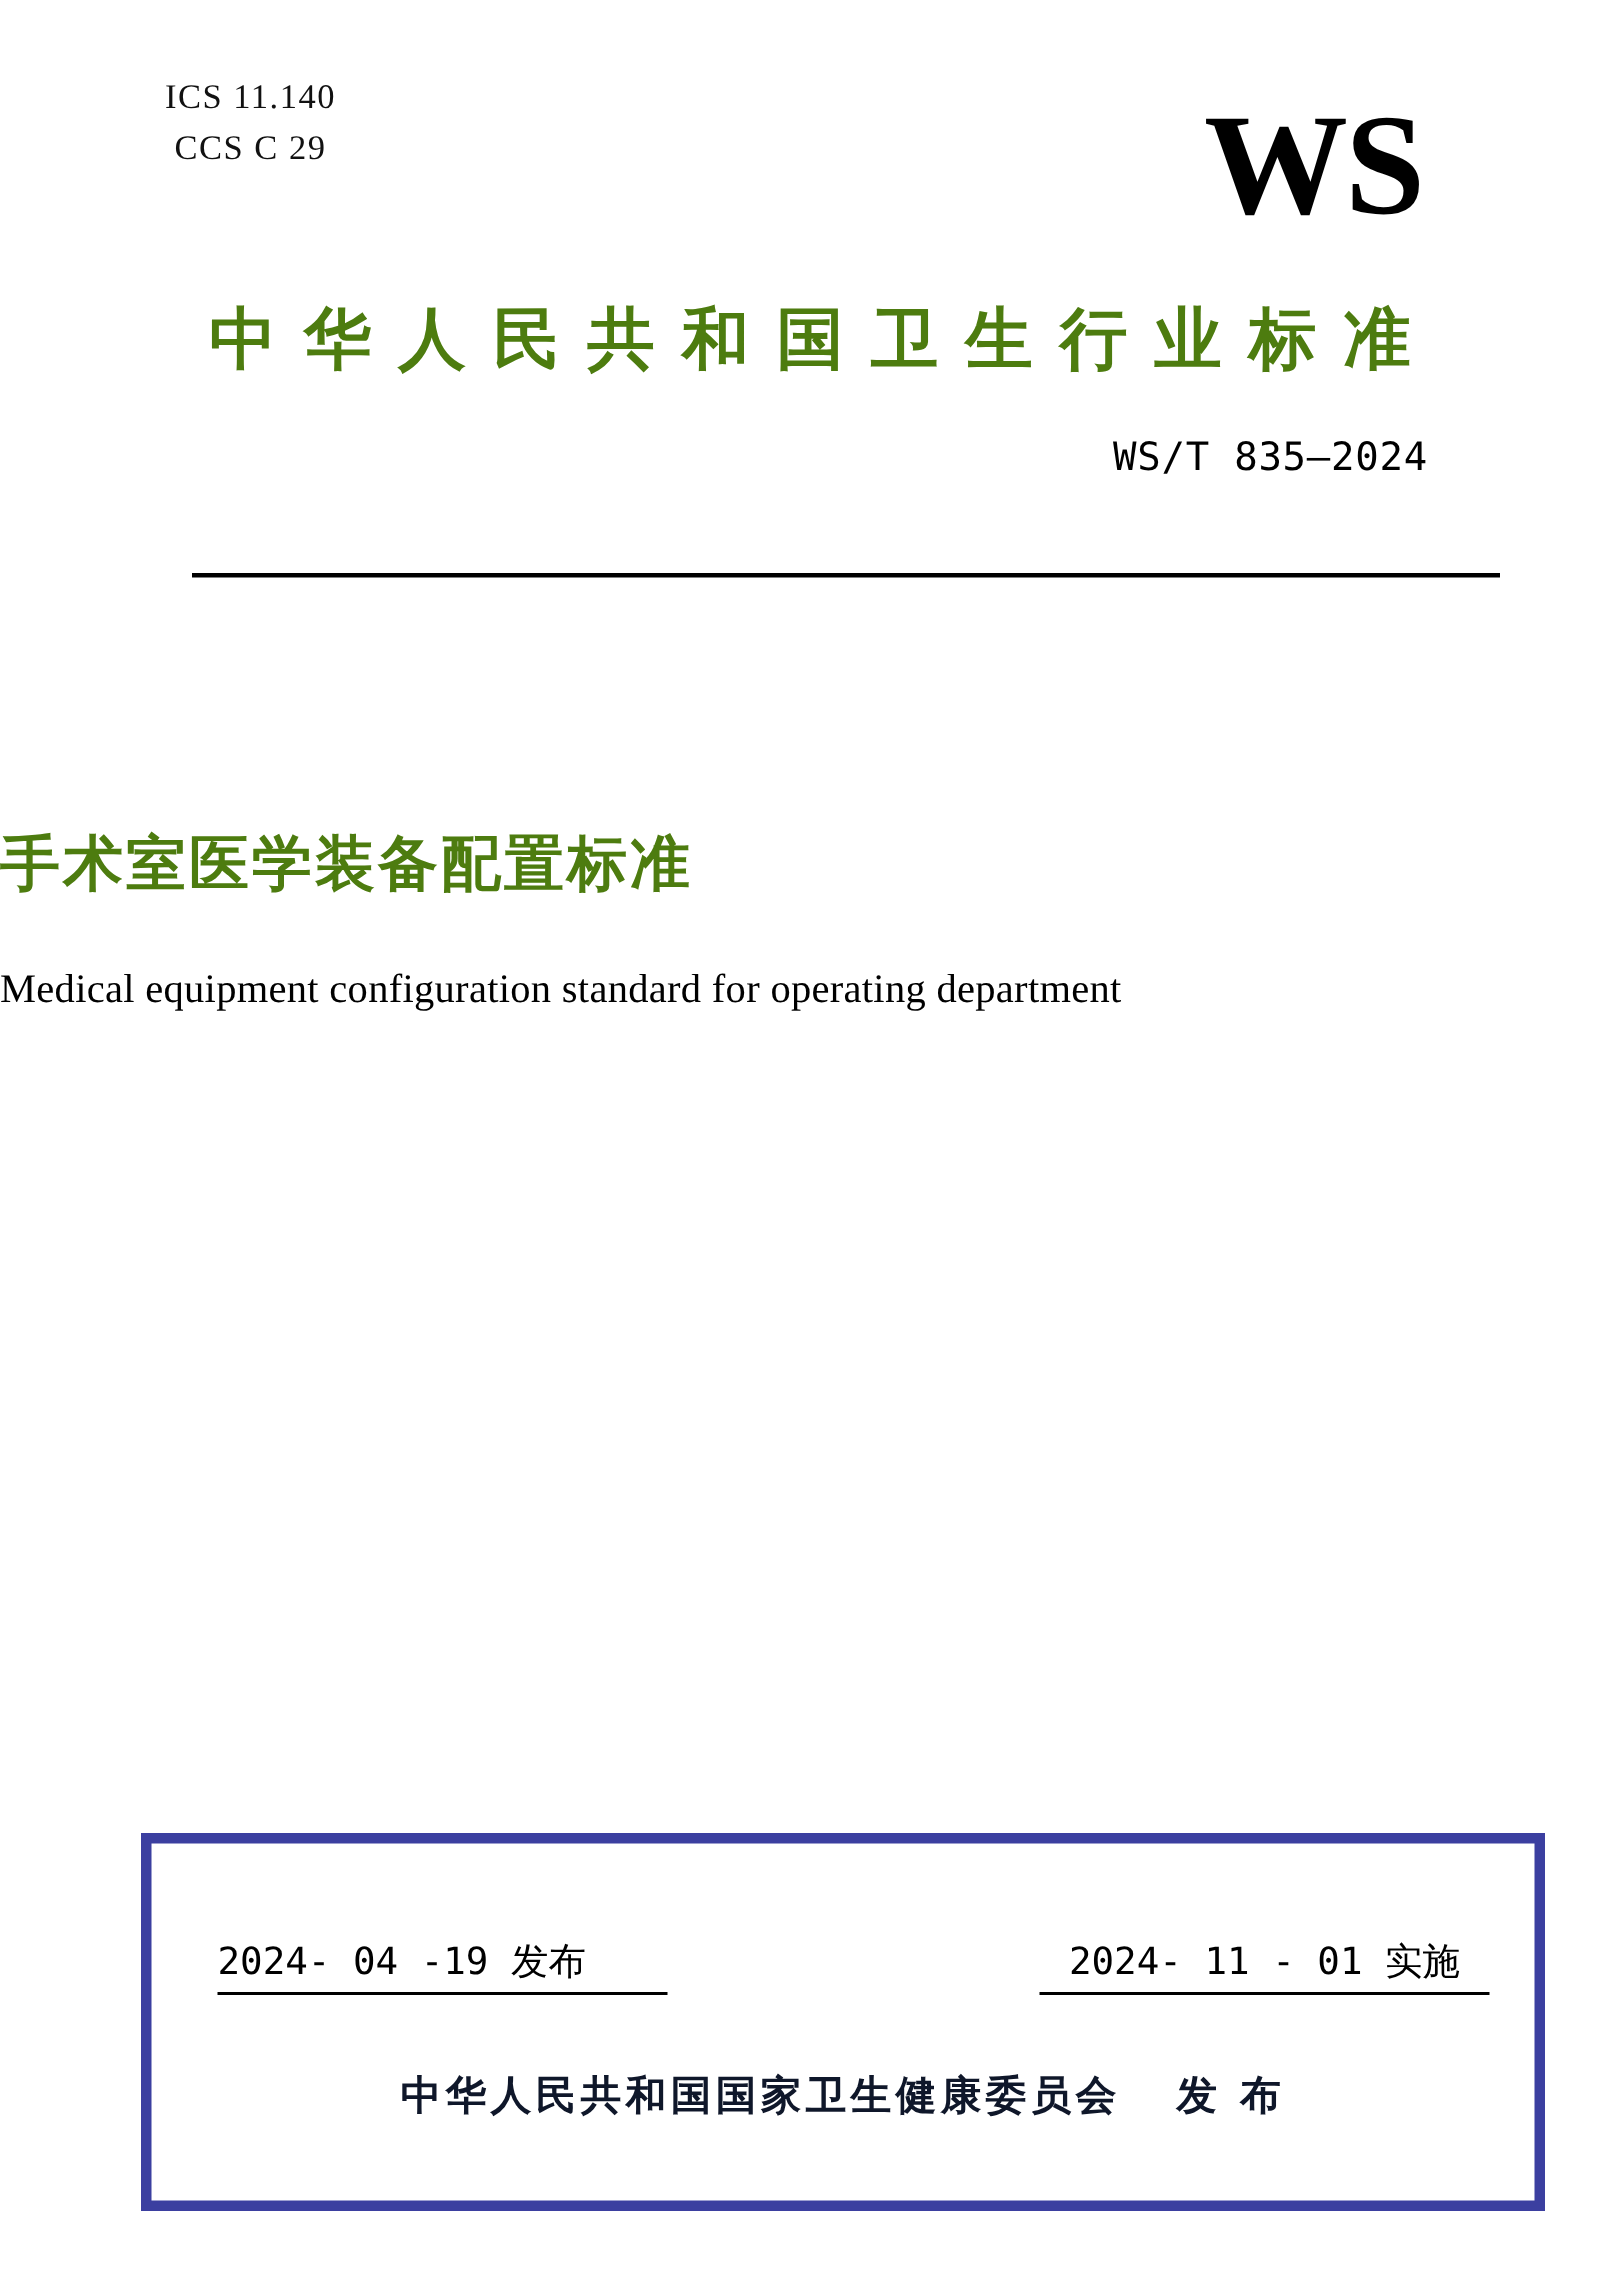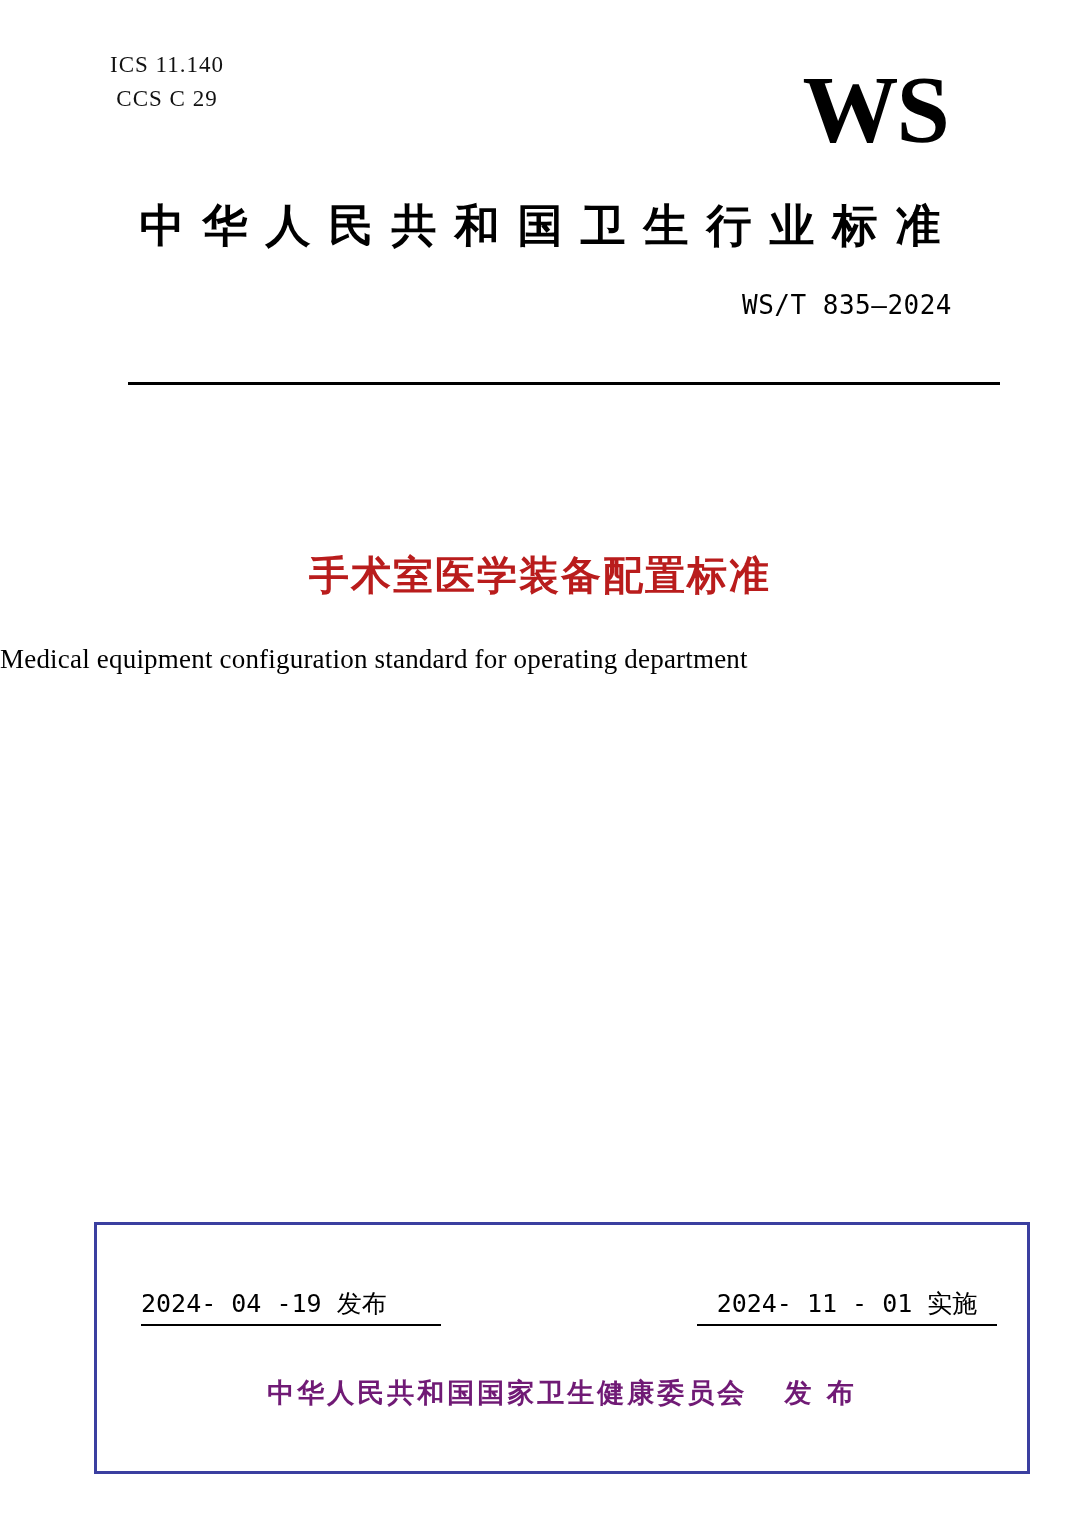--- a/index.html
+++ b/index.html
@@ -56,21 +56,21 @@
     position: absolute;
     left: 0;
     right: 0;
     top: 196px;
     text-align: center;
     font-family: "DejaVu Sans", sans-serif;
     font-weight: 700;
     font-size: 45px;
     letter-spacing: 18px;
     text-indent: 18px;
-    color: #000000;
+    color: #4d7c0f;
   }
 
   
   .std-number {
     position: absolute;
     right: 128px;
     top: 290px;
     font-family: "DejaVu Sans Mono", monospace;
     font-size: 26px;
     letter-spacing: 0.5px;
@@ -87,46 +87,45 @@
     height: 3px;
     background: #000;
   }
 
   
   .title-cn {
     position: absolute;
     left: 0;
     right: 0;
     top: 548px;
-    text-align: center;
     font-family: "DejaVu Sans", sans-serif;
     font-weight: 700;
     font-size: 40px;
     letter-spacing: 2px;
-    color: #b91c1c;
+    color: #4d7c0f;
   }
   .title-en {
     position: absolute;
     left: 0;
     right: 0;
     top: 644px;
     font-family: "Liberation Serif", serif;
     font-size: 27px;
     letter-spacing: 0.2px;
     color: #000;
   }
 
   
   .footer-box {
     position: absolute;
     left: 94px;
     top: 1222px;
     width: 936px;
     height: 252px;
-    border: 3px solid #ef4444;
+    border: 7px solid #ef4444;
     box-sizing: border-box;
   }
   .footer-dates {
     position: absolute;
     left: 44px;
     right: 30px;
     top: 62px;
     display: flex;
     justify-content: space-between;
     align-items: flex-end;
@@ -144,21 +143,21 @@
   .footer-issuer {
     position: absolute;
     left: 0;
     right: 0;
     top: 150px;
     text-align: center;
     font-family: "DejaVu Sans", sans-serif;
     font-weight: 700;
     font-size: 27px;
     letter-spacing: 3px;
-    color: #701a75;
+    color: #0f172a;
     white-space: pre;
   }
 </style>
 </head>
 <body>
 
 <div class="page">
 
   <div class="codes">
     <div>ICS 11.140</div>

